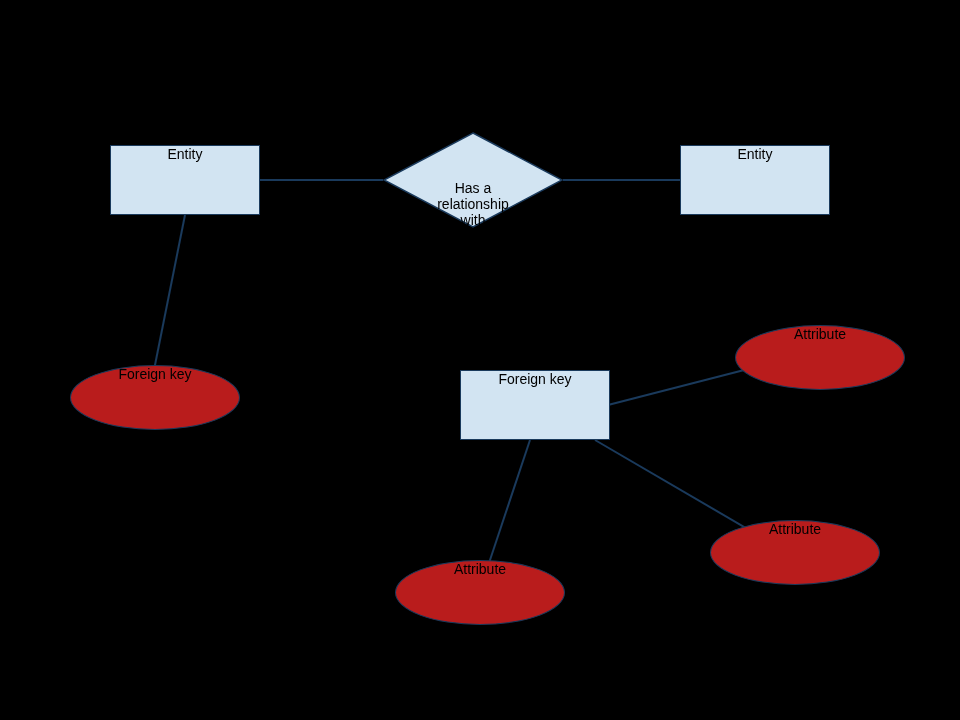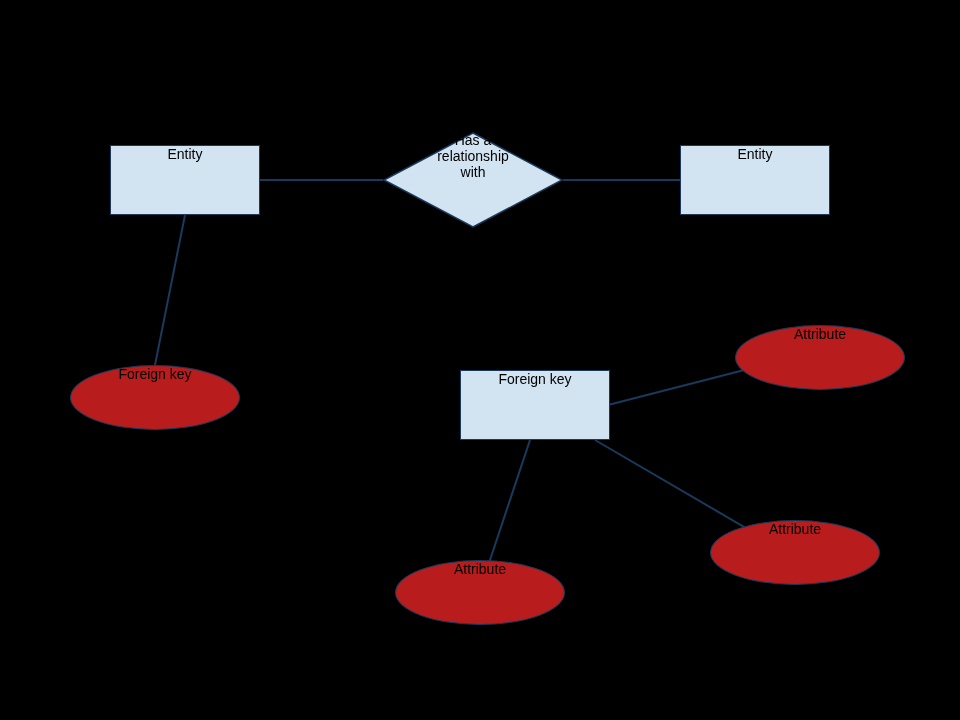--- a/index.html
+++ b/index.html
@@ -40,21 +40,21 @@
     left: 0;
     top: 0;
   }
   .diamond-label {
     position: absolute;
     left: 0;
     top: 0;
     width: 100%;
     height: 100%;
     display: flex;
-    align-items: flex-start;
+    align-items: flex-end;
     justify-content: center;
     text-align: center;
     line-height: 1.15;
     padding: 0 20px;
     box-sizing: border-box;
     font-size: 14px;
   }
   svg.connectors {
     position: absolute;
     left: 0;

